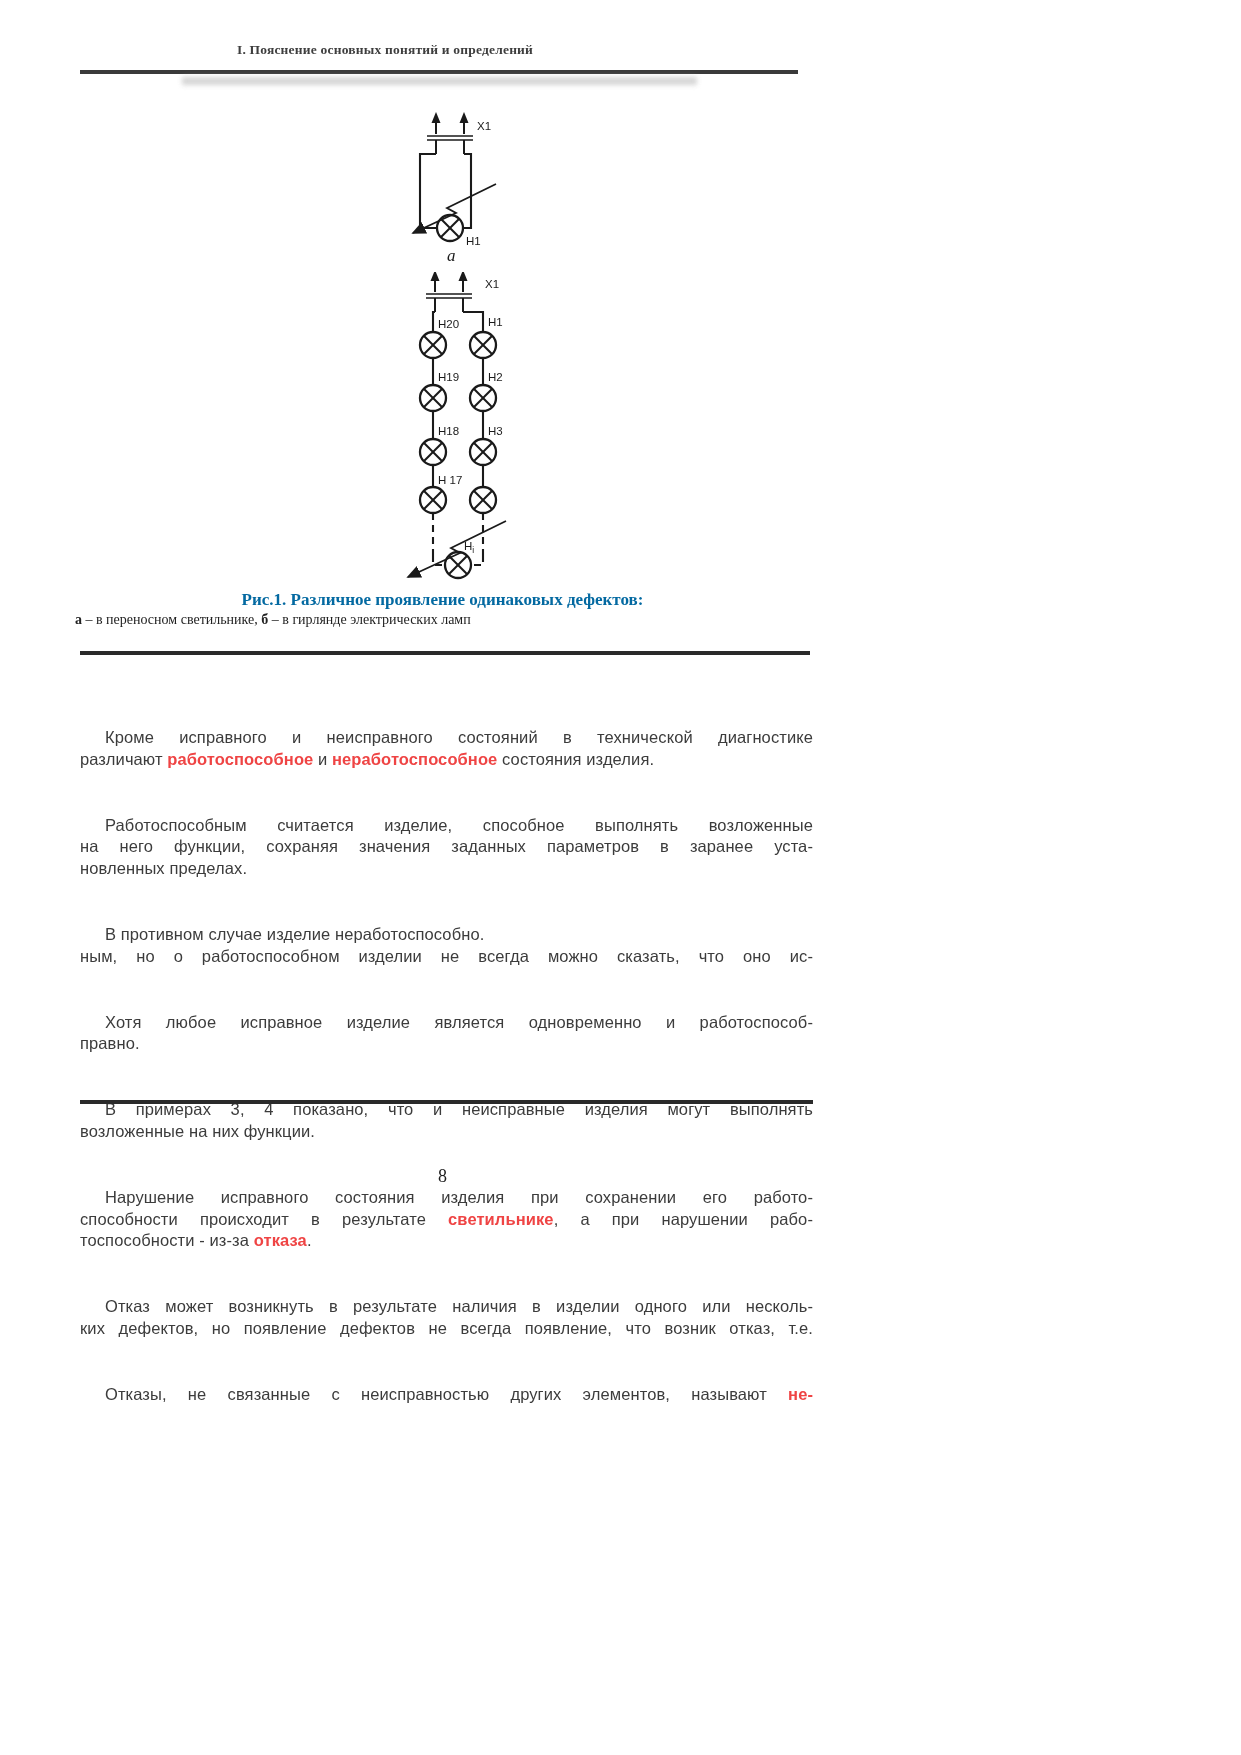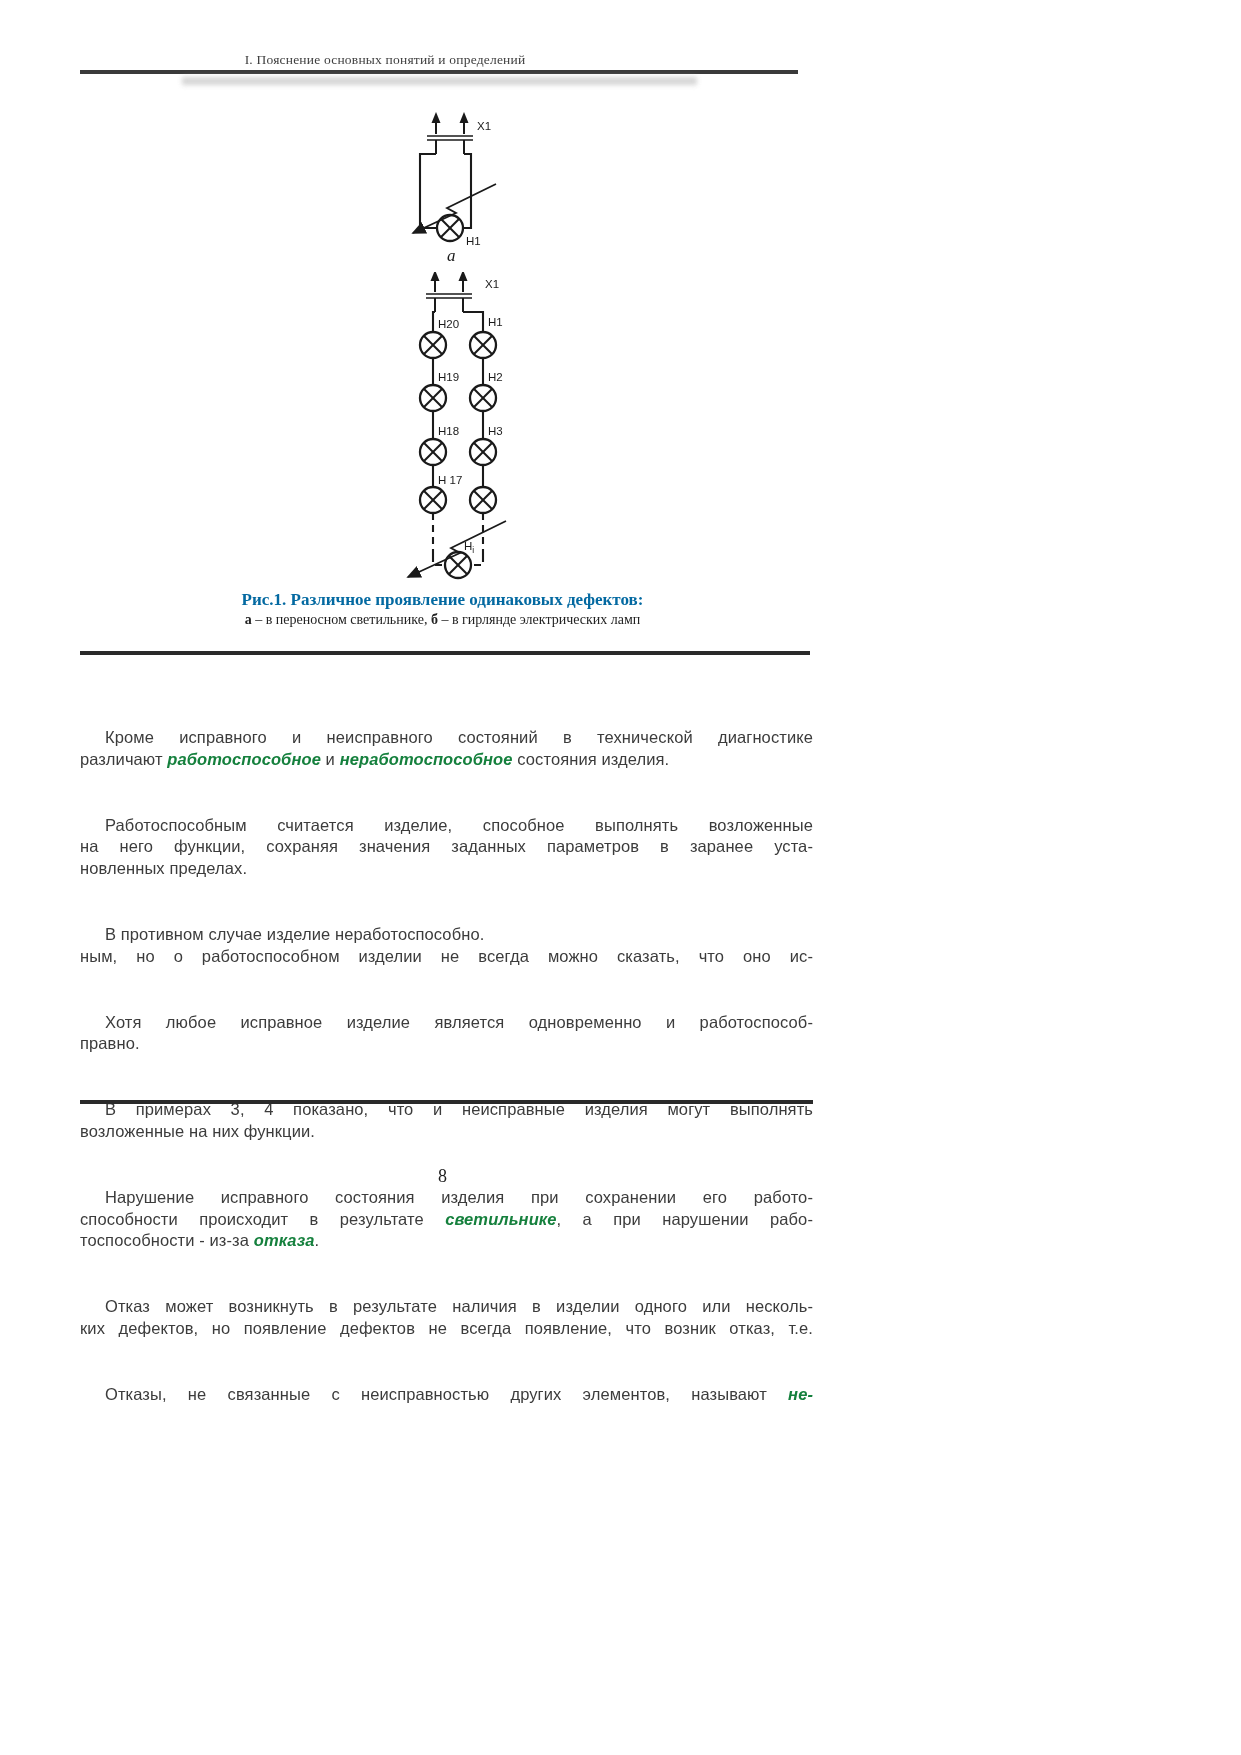--- a/index.html
+++ b/index.html
@@ -1,46 +1,46 @@
 <!DOCTYPE html>
 <html lang="ru"><head>
 <meta charset="utf-8">
 <style>
   html,body{margin:0;padding:0;background:#fff;}
   .page{position:relative;width:1241px;height:1755px;background:#ffffff;overflow:hidden;
         font-family:"Liberation Serif", serif;color:#1d1d1d;}
   
-  .running-head{position:absolute;left:75px;top:52px;width:620px;text-align:center;
-        font-size:13.5px;font-weight:normal;color:#3e3e3e;letter-spacing:.2px;}
+  .running-head{position:absolute;left:75px;top:42px;width:620px;text-align:center;
+        font-size:13.5px;font-weight:bold;color:#3e3e3e;letter-spacing:.2px;}
   .rule{position:absolute;background:#2a2a2a;}
   .rule-head{left:80px;top:70px;width:718px;height:4px;background:#3a3a3a;}
   .rule-head-shadow{position:absolute;left:182px;top:77px;width:515px;height:8px;
         background:#c7c7c7;filter:blur(2.5px);opacity:.75;}
   .rule-mid{left:80px;top:651px;width:730px;height:4px;}
   .rule-bottom{left:80px;top:1100px;width:733px;height:4px;}
   
   .figure{position:absolute;left:0;top:0;}
   .diagram{position:absolute;}
   .diagram-a{left:363px;top:112px;}
   .diagram-b{left:363px;top:272px;}
   .fig-caption{position:absolute;left:75px;top:590px;width:735px;text-align:center;
         font-size:17px;font-weight:bold;color:#0369a1;}
-  .fig-subcaption{position:absolute;left:75px;top:612px;width:735px;text-align:center;
+  .fig-subcaption{position:absolute;left:75px;top:612px;width:735px;
         font-size:14px;color:#222;}
   .fig-subcaption .b{font-weight:bold;font-style:normal;}
   svg text{font-family:"Liberation Sans", sans-serif;font-size:11.5px;fill:#1b1b1b;}
   svg .lbl-a{font-family:"Liberation Serif", serif;font-style:italic;font-size:17px;}
   
   .body-text{position:absolute;left:80px;top:683px;width:733px;
         font-family:"Liberation Sans", sans-serif;font-size:16.5px;color:#3c3c3c;
         line-height:21.8px;letter-spacing:.1px;}
   .bline{white-space:normal;}
   .bline.first{text-indent:25px;margin-top:44px;}
   .bline.just{text-align:justify;text-align-last:justify;}
-  .body-text .b{font-weight:bold;font-style:italic;color:#15803d;}
+  .body-text .b{font-weight:bold;color:#ef4444;}
   
   .page-number{position:absolute;left:75px;top:1166px;width:735px;text-align:center;
         font-size:18px;color:#1d1d1d;}
 </style>
 </head>
 <body>
 
 <div class="page">
 
   <div class="running-head">I. Пояснение основных понятий и определений</div>

